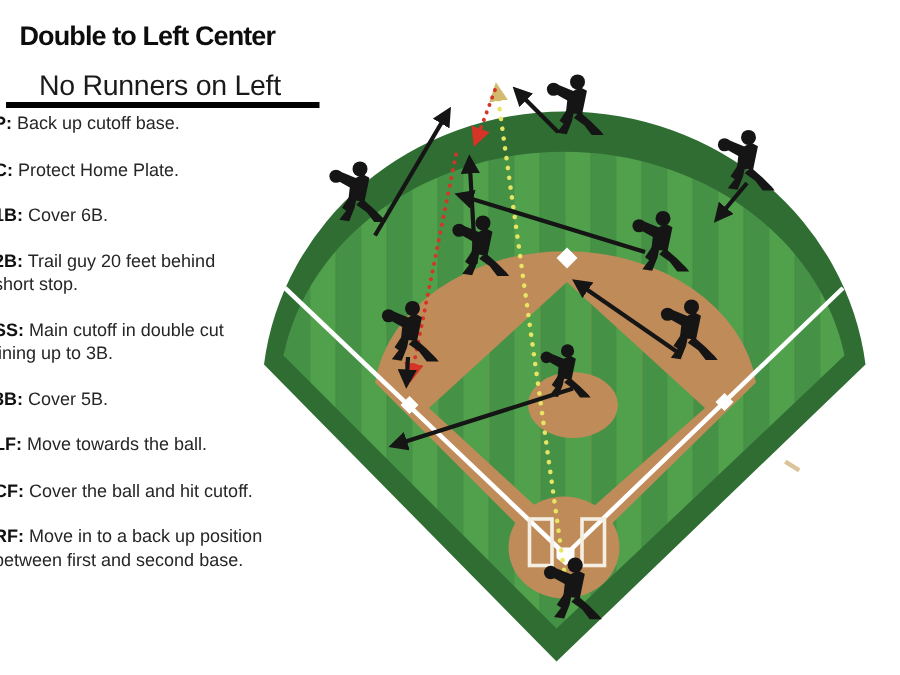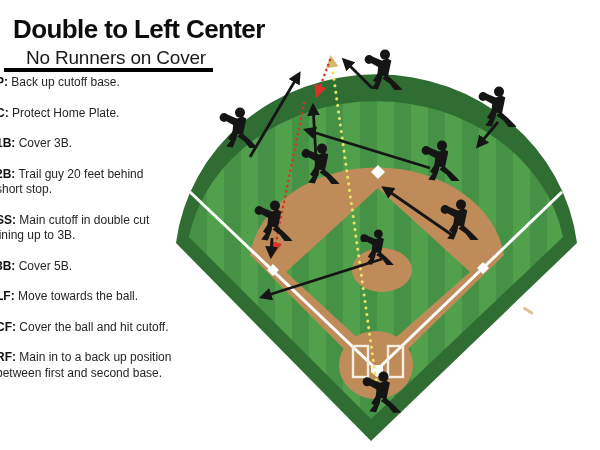--- a/index.html
+++ b/index.html
@@ -1,46 +1,46 @@
 <!DOCTYPE html>
 <html><head>
 <meta charset="utf-8">
 <style>
   html,body{margin:0;padding:0;background:#ffffff;}
   body{width:600px;height:450px;position:relative;overflow:hidden;
        font-family:"Liberation Sans", sans-serif;color:#1c1c1c;}
-  .title{position:absolute;left:13px;top:14px;font-size:26px;font-weight:bold;
+  .title{position:absolute;left:13px;top:14px;font-size:18px;font-weight:bold;
          letter-spacing:-0.6px;color:#0d0d0d;white-space:nowrap;}
   .subtitle{position:absolute;left:26px;top:47px;font-size:19px;letter-spacing:-0.2px;
             color:#1a1a1a;white-space:nowrap;}
   .rule{position:absolute;left:4px;top:68px;width:209px;height:4px;background:#000;}
   .instructions{position:absolute;left:-4px;top:75px;width:196px;}
   .inst{margin:0 0 15px 0;font-size:12px;line-height:15.5px;color:#262626;}
   .inst b{color:#111;}
   .l2{display:block;}
   .l2:empty{display:none;}
   #field{position:absolute;left:0;top:0;}
 </style>
 </head>
 <body>
 
 <div class="title">Double to Left Center</div>
-<div class="subtitle">No Runners on Cover</div>
+<div class="subtitle">No Runners on Left</div>
 <div class="rule"></div>
 
 <div class="instructions">
   <p class="inst"><b>P:</b><span> Back up cutoff base.</span></p>
   <p class="inst"><b>C:</b><span> Protect Home Plate.</span></p>
-  <p class="inst"><b>1B:</b><span> Cover 3B.</span></p>
+  <p class="inst"><b>1B:</b><span> Cover 6B.</span></p>
   <p class="inst"><b>2B:</b><span> Trail guy 20 feet behind</span><span class="l2">short stop.</span></p>
   <p class="inst"><b>SS:</b><span> Main cutoff in double cut</span><span class="l2">lining up to 3B.</span></p>
   <p class="inst"><b>3B:</b><span> Cover 5B.</span></p>
   <p class="inst"><b>LF:</b><span> Move towards the ball.</span></p>
   <p class="inst"><b>CF:</b><span> Cover the ball and hit cutoff.</span></p>
-  <p class="inst"><b>RF:</b><span> Main in to a back up position</span><span class="l2">between first and second base.</span></p>
+  <p class="inst"><b>RF:</b><span> Move in to a back up position</span><span class="l2">between first and second base.</span></p>
 </div>
 
 <svg id="field" width="600" height="450" viewBox="0 0 600 450">
   <defs>
     <pattern id="stripes" patternUnits="userSpaceOnUse" x="3" y="0" width="34" height="10">
       <rect x="0" y="0" width="17" height="10" fill="#51a04c"></rect>
       <rect x="17" y="0" width="17" height="10" fill="#459246"></rect>
     </pattern>
     <marker id="mBlack" viewBox="0 0 10 10" refX="7.5" refY="5" markerWidth="4.6" markerHeight="4.6" orient="auto-start-reverse">
       <path d="M0 0 L10 5 L0 10 Z" fill="#151515"></path>

